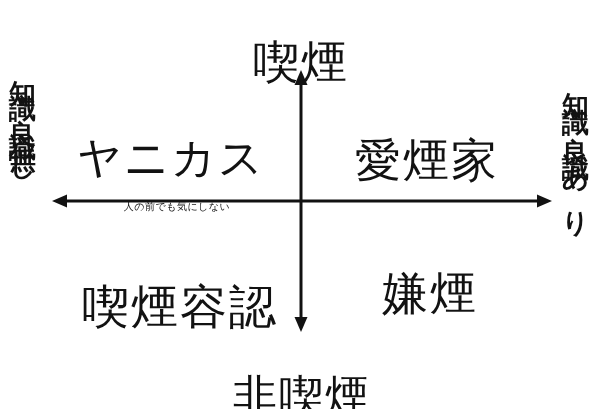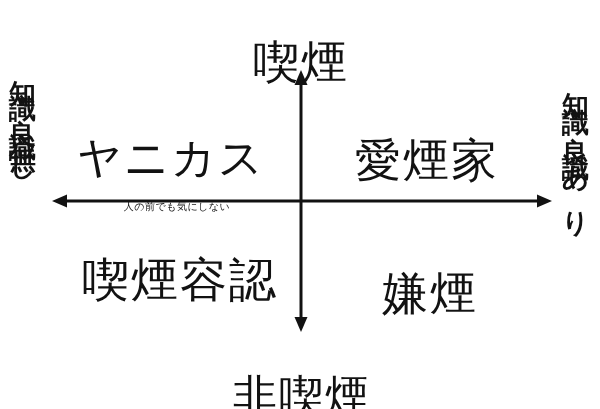--- a/index.html
+++ b/index.html
@@ -43,21 +43,21 @@
     letter-spacing: 2px;
   }
   .pole-top    { left: 301px; top: 38px; }
   .pole-bottom { left: 302px; top: 372px; font-size: 44px; }
   .quad-label {
     font-size: 44px;
     letter-spacing: 2px;
   }
   .quad-tl { left: 171px; top: 134px; text-align: right; }
   .quad-tr { left: 427px; top: 136px; font-size: 46px; }
-  .quad-bl { left: 180px; top: 255px; font-size: 47px; }
+  .quad-bl { left: 180px; top: 282px; font-size: 47px; }
   .quad-br { left: 430px; top: 269px; font-size: 46px; }
   .axis-note {
     font-size: 10px;
     letter-spacing: 0.5px;
   }
   .note-left  { left: 177px; top: 183px; }
   .note-right { left: 427px; top: 183px; }
   .side-label {
     position: absolute;
     writing-mode: vertical-rl;

